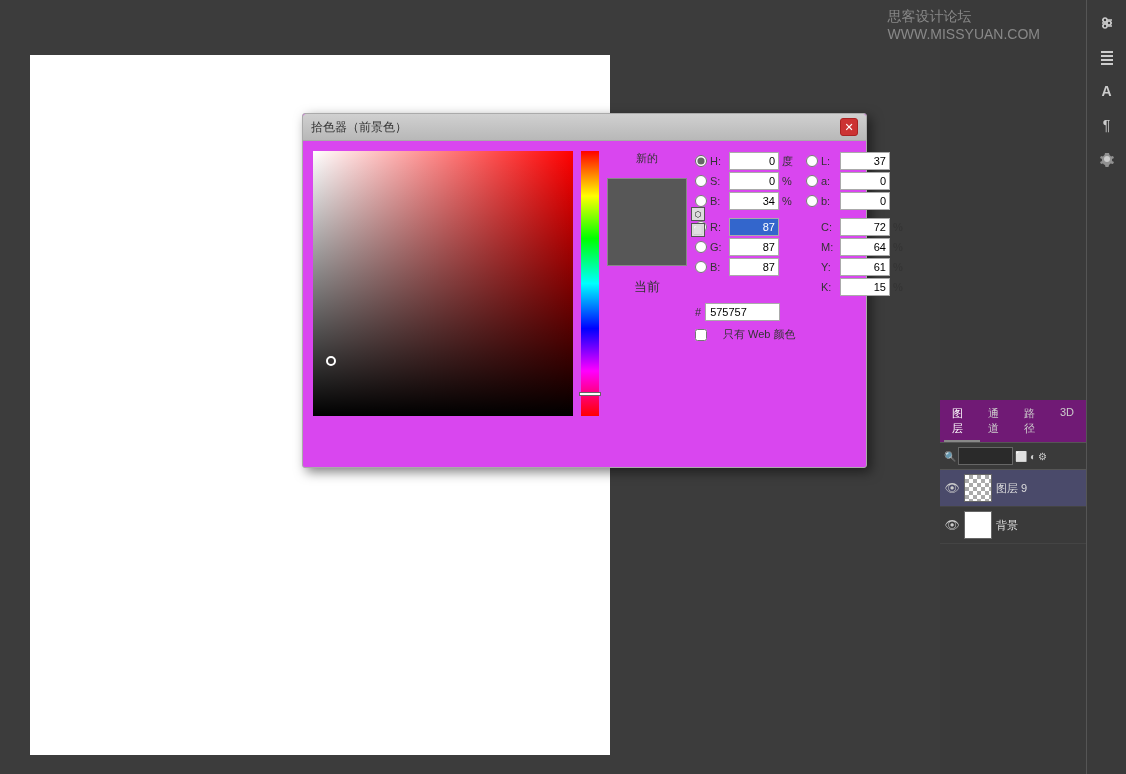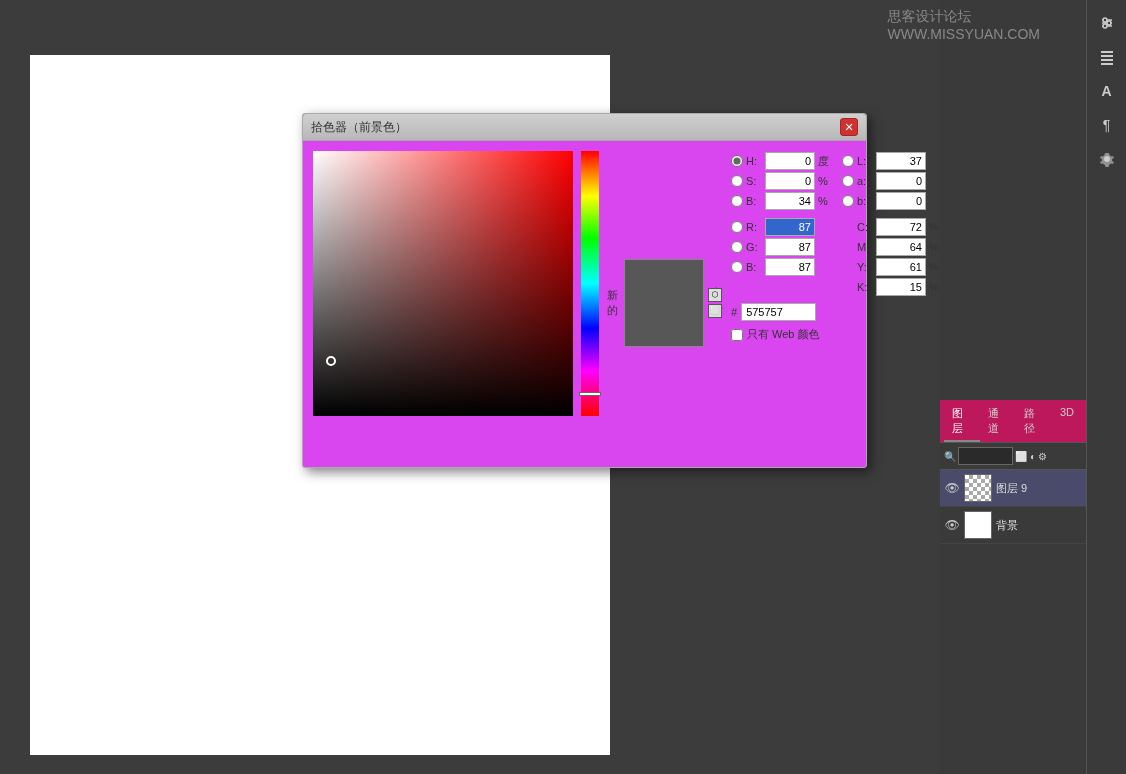--- a/index.html
+++ b/index.html
@@ -59,21 +59,21 @@
     .panels-area {
       position: absolute;
       right: 40px; top: 0;
       width: 146px;
       height: 774px;
       background: #3a3a3a;
     }
 
     .panel-tabs {
       display: flex;
-      background: #be185d;
+      background: #701a75;
       border-bottom: 1px solid #555;
       padding: 2px 4px 0;
     }
     .panel-tab {
       padding: 4px 8px;
       font-size: 11px;
       color: #ccc;
       cursor: pointer;
       border-bottom: 2px solid transparent;
     }
@@ -394,20 +394,21 @@
       align-items: center;
       gap: 4px;
       margin-top: 6px;
     }
     .web-checkbox {
       width: 12px; height: 12px;
     }
     .checkbox-label {
       font-size: 11px;
       color: #333;
+      margin-left: 12px;
     }
   </style>
 </head>
 <body>
 
 <div class="canvas-area">
   <div class="white-canvas"></div>
 </div>
 
 <div class="panels-area">
@@ -496,21 +497,21 @@
         <div class="gradient-cursor"></div>
       </div>
     </div>
 
     <div class="hue-slider-container">
       <div class="hue-slider">
         <div class="hue-marker"></div>
       </div>
     </div>
 
-    <div style="display:flex;flex-direction:row;gap:6px;align-items:center;">
+    <div style="display:flex;flex-direction:column;gap:12px;align-items:center;">
       <span class="preview-label-new">新的</span>
       <div style="position:relative;">
         <div class="preview-new"></div>
         <div class="preview-current"></div>
         <div class="preview-icons">
           <div class="preview-icon-small">⬡</div>
           <div class="preview-icon-small">⬜</div>
         </div>
       </div>
       <span class="preview-label-current">当前</span>

